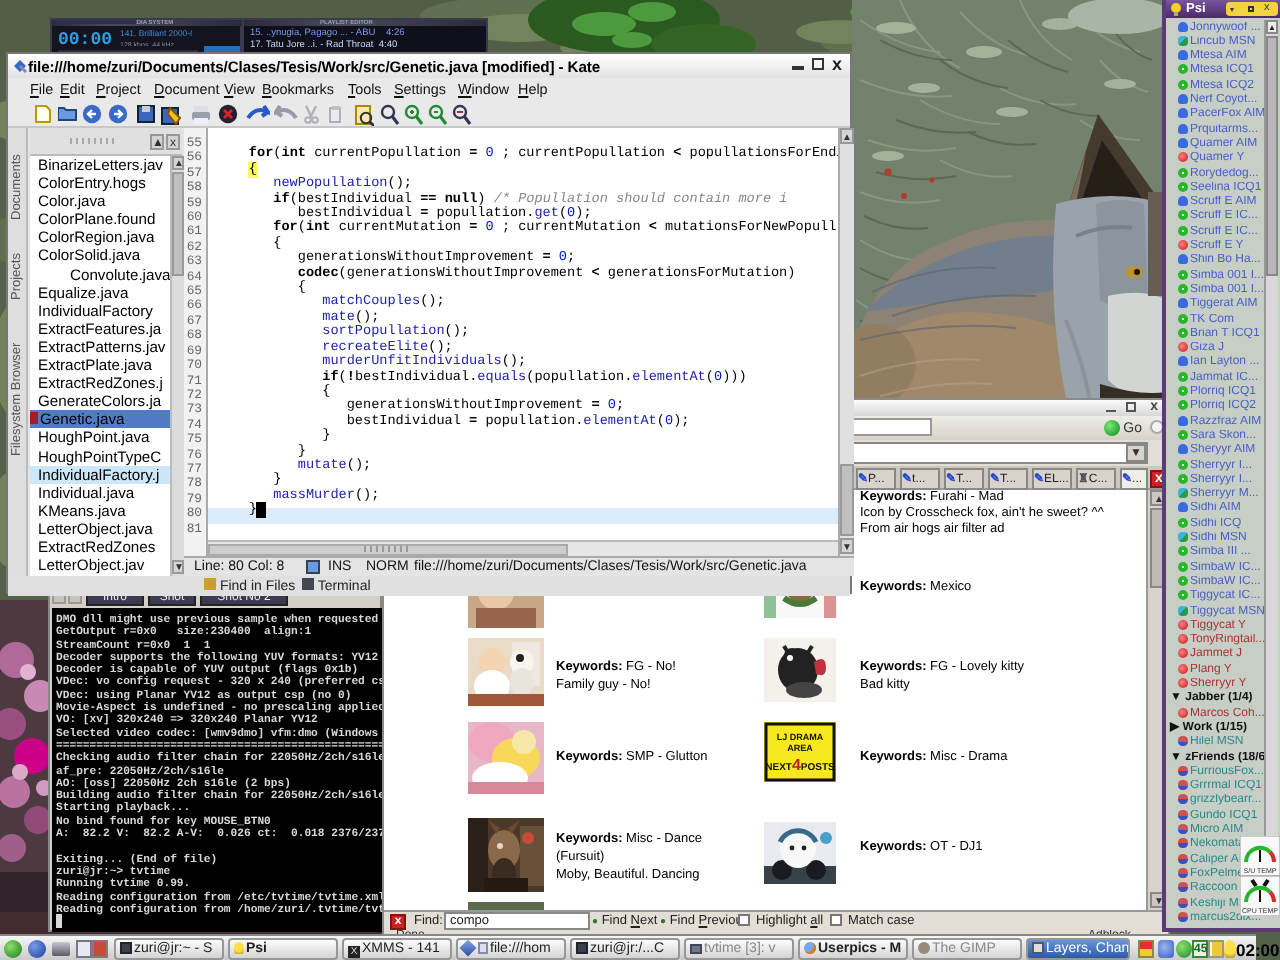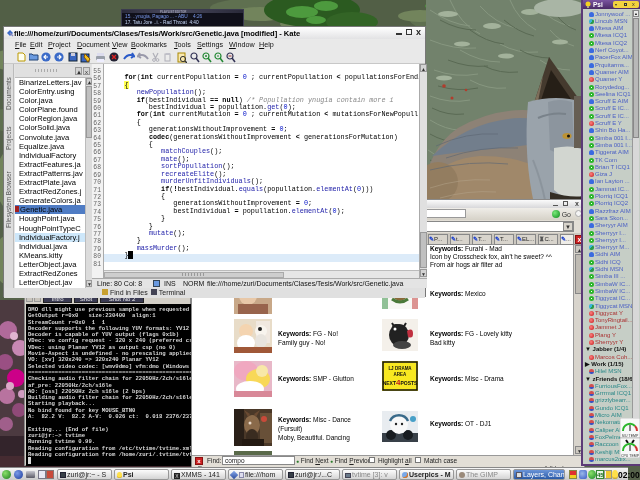--- a/index.html
+++ b/index.html
@@ -168,20 +168,30 @@
 <circle cx="7" cy="396" r="8" fill="#b8739f"></circle>
         <circle cx="19" cy="410" r="7" fill="#8f4a78"></circle>
 <circle cx="6" cy="424" r="7" fill="#a05f8b"></circle>
         <circle cx="14" cy="336" r="4" fill="#e0b4d0"></circle>
 <circle cx="10" cy="386" r="4" fill="#dca8c8"></circle>
         <circle cx="22" cy="394" r="4" fill="#d09cc0"></circle>
 <rect x="0" y="436" width="26" height="44" fill="#33242b"></rect>
 <rect x="0" y="456" width="200" height="24" fill="#452b31"></rect>
 </g>
 </svg>
+<div class="a" style="left:25px;top:9px;width:96px;height:20px;background:#14141e;border:1px solid #3a3a4e">
+  <div class="a" style="left:0;top:0;width:96px;height:3px;background:linear-gradient(90deg,#2a2a3a,#4a4a5e 30%,#2a2a3a)"></div>
+  <div class="a pre" style="left:26px;top:0px;width:70px;font-size:7px;transform:scale(.43);transform-origin:0 0;color:#9a9aae;font-weight:bold">X MULTIMEDIA SYSTEM</div>
+  <div class="a" style="left:3px;top:5px;color:#2e9ee8;font-size:9px;font-weight:bold;font-family:'Liberation Mono',monospace;letter-spacing:0">00:00</div>
+  <div class="a" style="left:34px;top:5px;width:60px;height:5px;overflow:hidden;font-size:7px;transform:scale(.6);transform-origin:0 0;color:#3a8ede;white-space:nowrap">141. Brilliant 2000-(...) (Continue)</div>
+  <div class="a" style="left:34px;top:11px;width:60px;height:4px;overflow:hidden;font-size:7px;transform:scale(.5);transform-origin:0 0;color:#8a8a9e;white-space:nowrap">128 kbps&nbsp;&nbsp;44 kHz</div>
+  <div class="a" style="left:76px;top:13px;width:18px;height:3px;background:#2470c0"></div>
+  <div class="a" style="left:3px;top:15px;width:70px;height:2px;background:#2a2a3a"></div>
+  <div class="a" style="left:2px;top:17h;width:40px;height:2px;background:#30304a"></div>
+</div>
 <div class="a" style="left:121px;top:9px;width:123px;height:20px;background:#10101a;border:1px solid #3a3a4e">
   <div class="a" style="left:0;top:0;width:121px;height:3px;background:linear-gradient(90deg,#2a2a3a,#4a4a5e 40%,#2a2a3a)"></div>
   <div class="a pre" style="left:38px;top:0px;font-size:7px;transform:scale(.43);transform-origin:0 0;color:#9a9aae;font-weight:bold">PLAYLIST EDITOR</div>
   <div class="a pre" style="left:3px;top:4px;font-size:7px;transform:scale(.68);transform-origin:0 0;color:#7a9aee;white-space:nowrap">15. ..ynugia, Pagago ... - ABU&nbsp;&nbsp;&nbsp;&nbsp;4:26</div>
   <div class="a pre" style="left:3px;top:10px;font-size:7px;transform:scale(.68);transform-origin:0 0;color:#c8d8f8;white-space:nowrap">17. Tatu Jore ..i. - Rad Throat&nbsp;&nbsp;4:40</div>
   <div class="a" style="left:2px;top:16px;width:119px;height:3px;background:#1c1c2a"></div>
 </div>
 <div class="a" style="left:191px;top:199px;width:394px;height:268px;background:#e2ded6;border:1px solid #8a8a8a">
  <div class="a" style="left:0;top:0;width:392px;height:8px;background:linear-gradient(#fbfbfb,#d8d8da)">
    <span class="a" style="right:26px;top:2px;width:5px;height:4px;border-bottom:1.5px solid #555"></span>
@@ -497,39 +507,39 @@
   <div style="writing-mode:vertical-rl;transform:rotate(180deg);font-size:6.5px;color:#555;margin:8px 0 0 1px;height:32px">Projects</div>
   <div style="writing-mode:vertical-rl;transform:rotate(180deg);font-size:6.5px;color:#555;margin:8px 0 0 1px;height:70px">Filesystem Browser</div>
  </div>
  <div class="a" style="left:11px;top:37px;width:76px;height:14px;background:#e0e0e0;border-bottom:1px solid #bbb">
    <span class="a" style="left:20px;top:5px;width:22px;height:3px;background:repeating-linear-gradient(90deg,#aaa 0 1px,#e0e0e0 1px 3px)"></span>
    <span class="a" style="left:60px;top:3px;width:7px;height:8px;font-size:6px;text-align:center;line-height:8px;color:#333;background:#d4d4d4;border:1px solid #999">▲</span>
    <span class="a" style="left:68px;top:3px;width:7px;height:8px;font-size:6px;text-align:center;line-height:8px;color:#333;background:#d4d4d4;border:1px solid #999">x</span>
  </div>
  <div class="a" style="left:11px;top:51px;width:70px;height:210px;background:#fff;overflow:hidden;font-size:7.6px;color:#000">
   <div style="height:9.1px;padding-left:4px">BinarizeLetters.jav</div>
-  <div style="height:9.1px;padding-left:4px">ColorEntry.using</div>
+  <div style="height:9.1px;padding-left:4px">ColorEntry.hogs</div>
   <div style="height:9.1px;padding-left:4px">Color.java</div>
   <div style="height:9.1px;padding-left:4px">ColorPlane.found</div>
   <div style="height:9.1px;padding-left:4px">ColorRegion.java</div>
   <div style="height:9.1px;padding-left:4px">ColorSolid.java</div>
-  <div style="height:9.1px;padding-left:4px">Convolute.java</div>
+  <div style="height:9.1px;padding-left:20px">Convolute.java</div>
   <div style="height:9.1px;padding-left:4px">Equalize.java</div>
   <div style="height:9.1px;padding-left:4px">IndividualFactory</div>
   <div style="height:9.1px;padding-left:4px">ExtractFeatures.ja</div>
   <div style="height:9.1px;padding-left:4px">ExtractPatterns.jav</div>
   <div style="height:9.1px;padding-left:4px">ExtractPlate.java</div>
   <div style="height:9.1px;padding-left:4px">ExtractRedZones.j</div>
   <div style="height:9.1px;padding-left:4px">GenerateColors.ja</div>
   <div style="height:9.1px;background:#4f7cc4;color:#000"><span style="display:inline-block;width:4px;height:6px;background:#a02020;margin:1px 1px 0 0"></span>Genetic.java</div>
   <div style="height:9.1px;padding-left:4px">HoughPoint.java</div>
   <div style="height:9.1px;padding-left:4px">HoughPointTypeC</div>
   <div style="height:9.1px;padding-left:4px;background:#cde7fa">IndividualFactory.j</div>
   <div style="height:9.1px;padding-left:4px">Individual.java</div>
-  <div style="height:9.1px;padding-left:4px">KMeans.kitty</div>
+  <div style="height:9.1px;padding-left:4px">KMeans.java</div>
   <div style="height:9.1px;padding-left:4px">LetterObject.java</div>
   <div style="height:9.1px;padding-left:4px">ExtractRedZones</div>
   <div style="height:9.1px;padding-left:4px">LetterObject.jav</div>
  </div>
  <div class="a" style="left:81px;top:51px;width:7px;height:210px;background:#dcdcdc;border-left:1px solid #bbb">
   <div class="a" style="left:0;top:0;width:6px;height:7px;background:#d4d4d4;border:1px solid #999;font-size:5px;line-height:7px;text-align:center;color:#333">▲</div>
   <div class="a" style="left:0;top:8px;width:6px;height:52px;background:#c0c0c0;border:1px solid #999"></div>
   <div class="a" style="left:0;top:202px;width:6px;height:7px;background:#d4d4d4;border:1px solid #999;font-size:5px;line-height:7px;text-align:center;color:#333">▼</div>
  </div>
  <div class="a" style="left:11px;top:261px;width:77px;height:9px;background:#dcdcdc">
@@ -565,21 +575,21 @@
 79
 80
 81</div>
       </div>
  <div class="a" style="left:100px;top:37px;width:315px;height:206px;background:#fff;overflow:hidden">
   <div class="a" style="left:0;top:190px;width:315px;height:7.5px;background:#dcebf9"></div>
   <div id="code" class="pre" style="position:absolute;left:0;top:3px;font-family:'Liberation Mono',monospace;font-size:6.8px;line-height:7.4px;color:#000">
      <span class="b">for</span>(<span class="b">int</span> currentPopullation <span class="b">=</span> <span class="n">0</span> ; currentPopullation <span class="b">&lt;</span> popullationsForEndi
      <span class="y">{</span>
         <span class="f">newPopullation</span>();
-        <span class="b">if</span>(bestIndividual <span class="b">==</span> <span class="b">null</span>) <span class="c">/* Popullation ynugia contain more i</span>
+        <span class="b">if</span>(bestIndividual <span class="b">==</span> <span class="b">null</span>) <span class="c">/* Popullation should contain more i</span>
            bestIndividual <span class="b">=</span> popullation.<span class="f">get</span>(<span class="n">0</span>);
         <span class="b">for</span>(<span class="b">int</span> currentMutation <span class="b">=</span> <span class="n">0</span> ; currentMutation <span class="b">&lt;</span> mutationsForNewPopull
         {
            generationsWithoutImprovement <span class="b">=</span> <span class="n">0</span>;
            <span class="b">codec</span>(generationsWithoutImprovement <span class="b">&lt;</span> generationsForMutation)
            {
               <span class="f">matchCouples</span>();
               <span class="f">mate</span>();
               <span class="f">sortPopullation</span>();
               <span class="f">recreateElite</span>();

